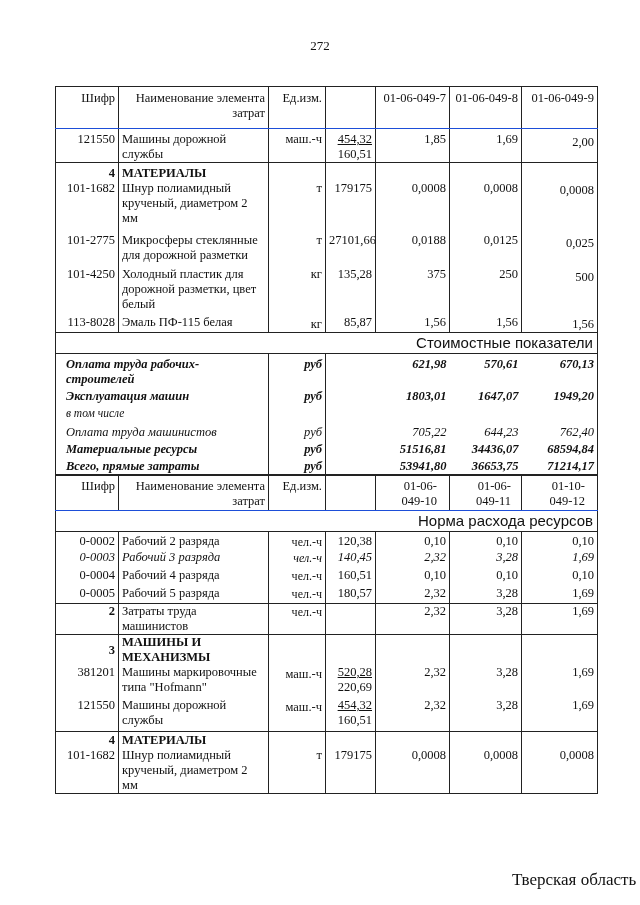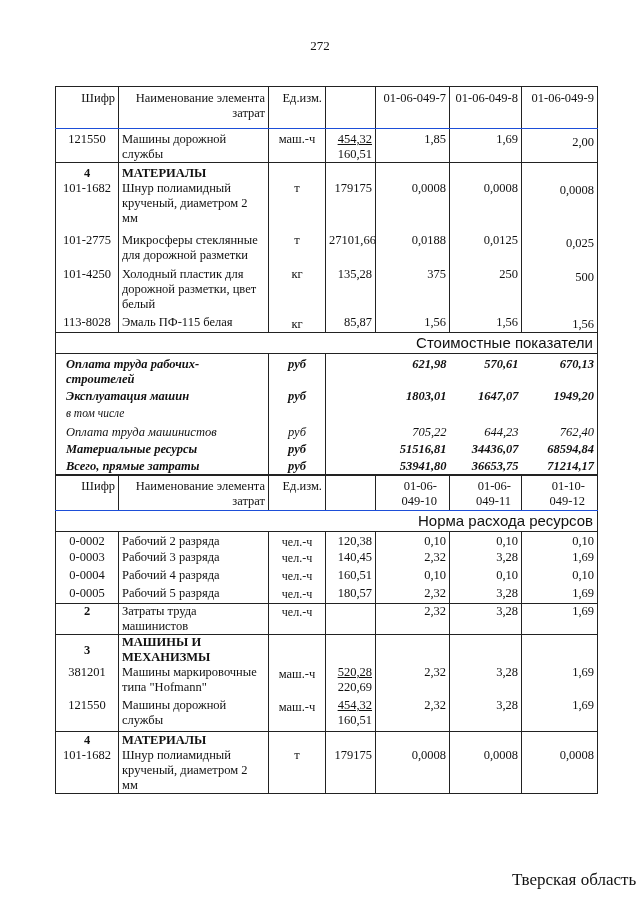--- a/index.html
+++ b/index.html
@@ -2,21 +2,21 @@
 <html><head>
 <meta charset="utf-8">
 <style>
   html,body{margin:0;padding:0;background:#fff;}
   body{width:640px;height:905px;position:relative;font-family:"Liberation Serif","DejaVu Serif",serif;color:#111;font-size:12.5px;line-height:1.2;}
   .page-num{position:absolute;top:38px;left:0;width:640px;text-align:center;font-size:13px;}
   .footer{position:absolute;top:870px;left:512px;font-size:17px;}
   table{position:absolute;left:55px;border-collapse:collapse;table-layout:fixed;}
   td{border-left:1px solid #222;border-right:1px solid #222;padding:0 3px;vertical-align:top;}
   tr.hdr td{border-top:1.5px solid #222;border-bottom:1px solid #1d4ed8;text-align:right;vertical-align:top;padding-top:4px;}
-  .c{text-align:center;}
+  .c{text-align:right;}
   .r{text-align:right;}
   .b{font-weight:bold;}
   .u{text-decoration:underline;}
   tr.sep td{border-top:1px solid #222;}
   tr.bot td{border-bottom:1.5px solid #222;}
   .band td{border-top:1px solid #222;border-bottom:1px solid #222;font-family:"Liberation Sans","DejaVu Sans",sans-serif;font-size:15px;text-align:right;padding:1px 4px;}
   .noL{border-left:none;}
   .noR{border-right:none;}
   .sum td{padding-top:1px;padding-bottom:1px;font-style:italic;}
 </style>
@@ -178,21 +178,21 @@
   </tr>
   <tr style="height:18px;">
     <td class="c" style="padding-top:2px">0-0002</td>
     <td style="padding-top:2px">Рабочий 2 разряда</td>
     <td class="c" style="padding-top:3px;font-size:12px">чел.-ч</td>
     <td class="r" style="padding-top:2px">120,38</td>
     <td class="r" style="padding-top:2px">0,10</td>
     <td class="r" style="padding-top:2px">0,10</td>
     <td class="r" style="padding-top:2px">0,10</td>
   </tr>
-  <tr style="height:18px;">
+  <tr style="height:18px;font-style:italic;">
     <td class="c">0-0003</td>
     <td>Рабочий 3 разряда</td>
     <td class="c" style="padding-top:1px;font-size:12px">чел.-ч</td>
     <td class="r">140,45</td>
     <td class="r">2,32</td>
     <td class="r">3,28</td>
     <td class="r">1,69</td>
   </tr>
   <tr style="height:18px;">
     <td class="c">0-0004</td>

